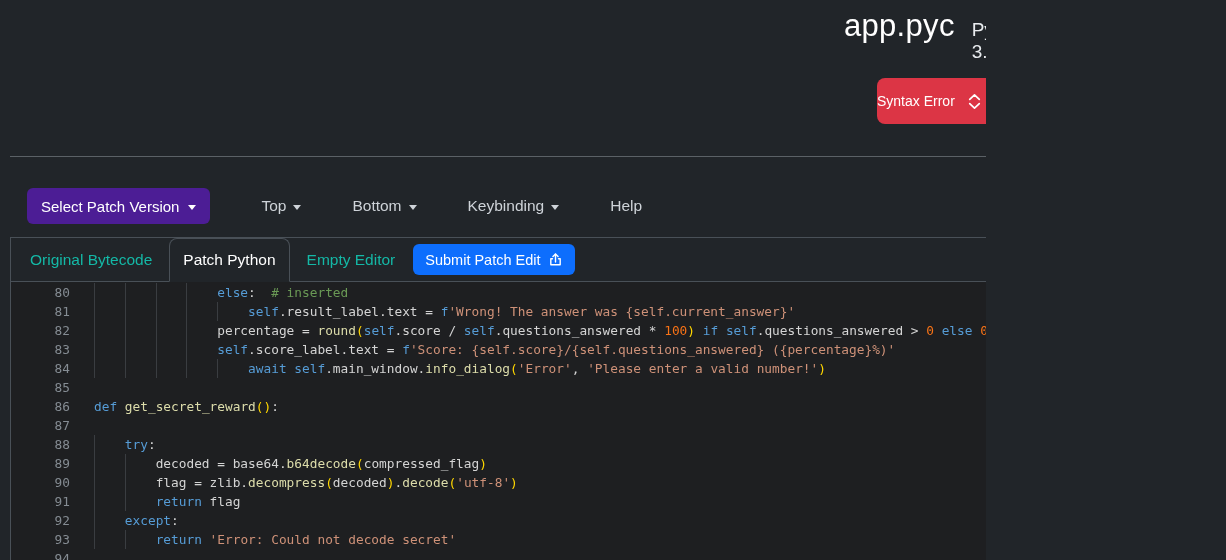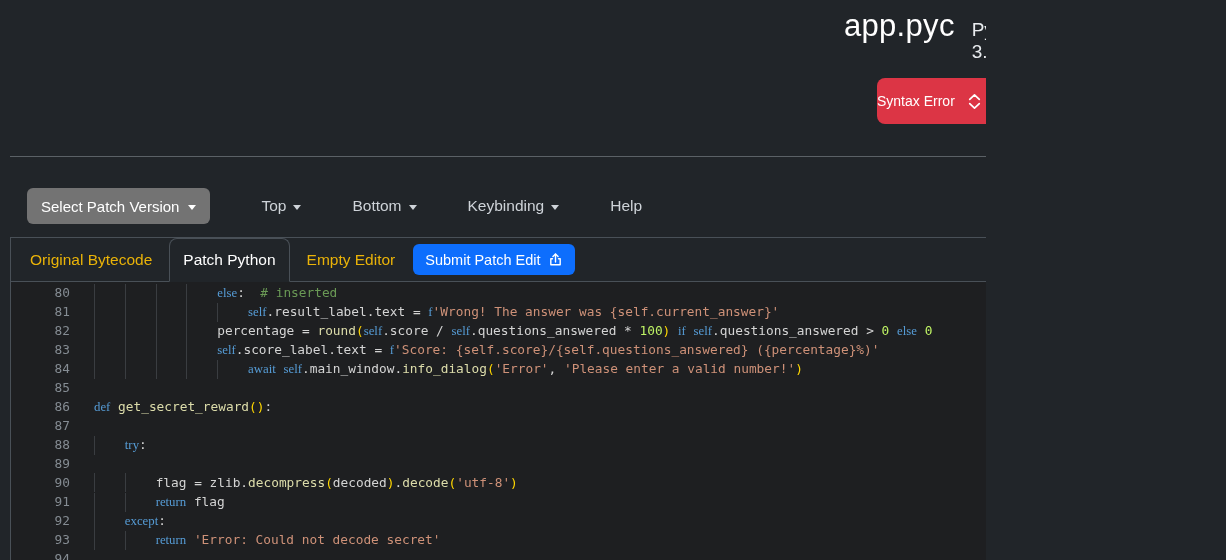--- a/index.html
+++ b/index.html
@@ -29,21 +29,21 @@
     position:absolute; left:10px; top:156px; width:1216px; height:0;
     border-top:1px solid #5b6166;
   }
 
   
   .toolbar {
     position:absolute; left:27px; top:188px; height:36px;
     display:flex; align-items:center; gap:26px;
   }
   .btn-secondary {
-    height:36px; padding:0 14px; background:#737373; border:none; border-radius:6px;
+    height:36px; padding:0 14px; background:#4c1d95; border:none; border-radius:6px;
     display:flex; align-items:center; gap:9px; color:#fff; font-size:15px;
     font-family:inherit; cursor:pointer; white-space:nowrap;
   }
   .menu-item {
     display:flex; align-items:center; gap:7px; color:#ced3d8; font-size:15.5px;
     cursor:pointer; white-space:nowrap;margin-left:25px;
   }
   .caret {
     display:inline-block; width:0; height:0;
     border-left:4.5px solid transparent; border-right:4.5px solid transparent;
@@ -55,21 +55,21 @@
     position:absolute; left:10px; top:237px; width:1220px; height:323px;
     border-top:1px solid #495057; border-left:1px solid #495057;
     display:flex; flex-direction:column;
   }
   .tabbar {
     height:44px; flex:0 0 44px; display:flex; align-items:stretch;
     border-bottom:1px solid #495057; padding-left:2px; background:#212529;
   }
   .tab-link {
     display:flex; align-items:center; padding:0 17px;
-    color:#eab308; font-size:15.5px; cursor:pointer; white-space:nowrap;
+    color:#14b8a6; font-size:15.5px; cursor:pointer; white-space:nowrap;
   }
   .tab-active {
     display:flex; align-items:center; padding:8px 13px; margin-bottom:-1px;
     border:1px solid #495057; border-bottom:1px solid #212529;
     border-radius:8px 8px 0 0; background:#212529;
     color:#ffffff; font-size:15.5px; cursor:pointer; white-space:nowrap;
   }
   .btn-primary {
     align-self:center; margin-left:1px; height:31px; padding:0 12px;
     background:#0d6efd; border:none; border-radius:6px;
@@ -85,24 +85,24 @@
   }
   .line { display:flex; height:19px; white-space:pre; }
   .ln {
     flex:0 0 59px; width:59px; text-align:right; color:#858c93; user-select:none;
   }
   .lc { margin-left:24px; white-space:pre; }
   .iu {
     display:inline-block; width:4ch; height:19px; vertical-align:bottom;
     border-left:1px solid #3a3d41;
   }
-  .tk-kw  { color:#569cd6;font-family:Liberation Serif, serif; }
+  .tk-kw  { color:#569cd6; }
   .tk-str { color:#ce9178; }
   .tk-com { color:#6a9955;text-align:center; }
-  .tk-num { color:#bef264;margin-top:48px; }
+  .tk-num { color:#f97316;margin-top:48px; }
   .tk-fn  { color:#dcdcaa; }
   .tk-br  { color:#ffd700; }
   .tk-txt { color:#d4d4d4; }
 
   svg { display:block; }
 </style>
 </head>
 <body>
 
 <div id="app">
@@ -172,21 +172,21 @@
     <div class="editor">
         <div class="line"><div class="ln">80</div><div class="lc"><span class="iu"></span><span class="iu"></span><span class="iu"></span><span class="iu"></span><span class="tk-kw">else</span><span class="tk-txt">:  </span><span class="tk-com"># inserted</span></div></div>
         <div class="line"><div class="ln">81</div><div class="lc"><span class="iu"></span><span class="iu"></span><span class="iu"></span><span class="iu"></span><span class="iu"></span><span class="tk-kw">self</span><span class="tk-txt">.result_label.text = </span><span class="tk-kw">f</span><span class="tk-str">'Wrong! The answer was {self.current_answer}'</span></div></div>
         <div class="line"><div class="ln">82</div><div class="lc"><span class="iu"></span><span class="iu"></span><span class="iu"></span><span class="iu"></span><span class="tk-txt">percentage = </span><span class="tk-fn">round</span><span class="tk-br">(</span><span class="tk-kw">self</span><span class="tk-txt">.score / </span><span class="tk-kw">self</span><span class="tk-txt">.questions_answered * </span><span class="tk-num">100</span><span class="tk-br">)</span><span class="tk-txt"> </span><span class="tk-kw">if</span><span class="tk-txt"> </span><span class="tk-kw">self</span><span class="tk-txt">.questions_answered &gt; </span><span class="tk-num">0</span><span class="tk-txt"> </span><span class="tk-kw">else</span><span class="tk-txt"> </span><span class="tk-num">0</span></div></div>
         <div class="line"><div class="ln">83</div><div class="lc"><span class="iu"></span><span class="iu"></span><span class="iu"></span><span class="iu"></span><span class="tk-kw">self</span><span class="tk-txt">.score_label.text = </span><span class="tk-kw">f</span><span class="tk-str">'Score: {self.score}/{self.questions_answered} ({percentage}%)'</span></div></div>
         <div class="line"><div class="ln">84</div><div class="lc"><span class="iu"></span><span class="iu"></span><span class="iu"></span><span class="iu"></span><span class="iu"></span><span class="tk-kw">await</span><span class="tk-txt"> </span><span class="tk-kw">self</span><span class="tk-txt">.main_window.</span><span class="tk-fn">info_dialog</span><span class="tk-br">(</span><span class="tk-str">'Error'</span><span class="tk-txt">, </span><span class="tk-str">'Please enter a valid number!'</span><span class="tk-br">)</span></div></div>
         <div class="line"><div class="ln">85</div><div class="lc"></div></div>
         <div class="line"><div class="ln">86</div><div class="lc"><span class="tk-kw">def</span><span class="tk-txt"> </span><span class="tk-fn">get_secret_reward</span><span class="tk-br">()</span><span class="tk-txt">:</span></div></div>
         <div class="line"><div class="ln">87</div></div>
         <div class="line"><div class="ln">88</div><div class="lc"><span class="iu"></span><span class="tk-kw">try</span><span class="tk-txt">:</span></div></div>
-        <div class="line"><div class="ln">89</div></div>
+        <div class="line"><div class="ln">89</div><div class="lc"><span class="iu"></span><span class="iu"></span><span class="tk-txt">decoded = base64.</span><span class="tk-fn">b64decode</span><span class="tk-br">(</span><span class="tk-txt">compressed_flag</span><span class="tk-br">)</span></div></div>
         <div class="line"><div class="ln">90</div><div class="lc"><span class="iu"></span><span class="iu"></span><span class="tk-txt">flag = zlib.</span><span class="tk-fn">decompress</span><span class="tk-br">(</span><span class="tk-txt">decoded</span><span class="tk-br">)</span><span class="tk-txt">.</span><span class="tk-fn">decode</span><span class="tk-br">(</span><span class="tk-str">'utf-8'</span><span class="tk-br">)</span></div></div>
         <div class="line"><div class="ln">91</div><div class="lc"><span class="iu"></span><span class="iu"></span><span class="tk-kw">return</span><span class="tk-txt"> flag</span></div></div>
         <div class="line"><div class="ln">92</div><div class="lc"><span class="iu"></span><span class="tk-kw">except</span><span class="tk-txt">:</span></div></div>
         <div class="line"><div class="ln">93</div><div class="lc"><span class="iu"></span><span class="iu"></span><span class="tk-kw">return</span><span class="tk-txt"> </span><span class="tk-str">'Error: Could not decode secret'</span></div></div>
         <div class="line"><div class="ln">94</div><div class="lc"></div></div>
       </div>
   </div>
 
 </div>
 

